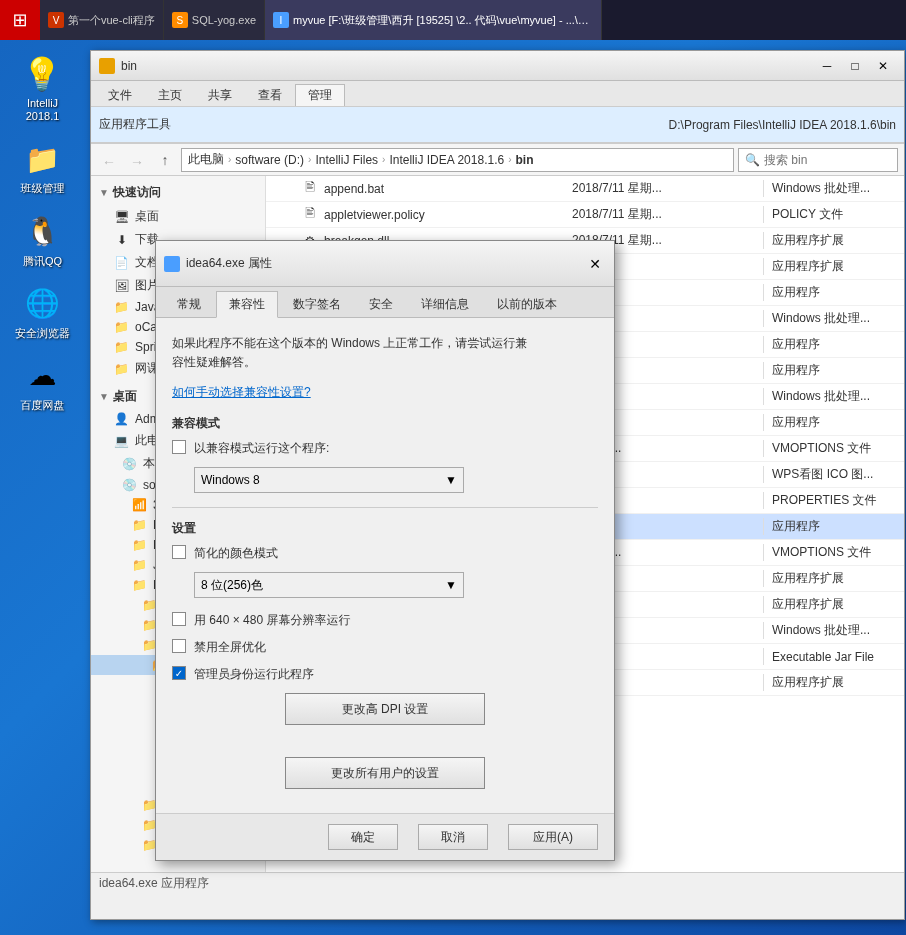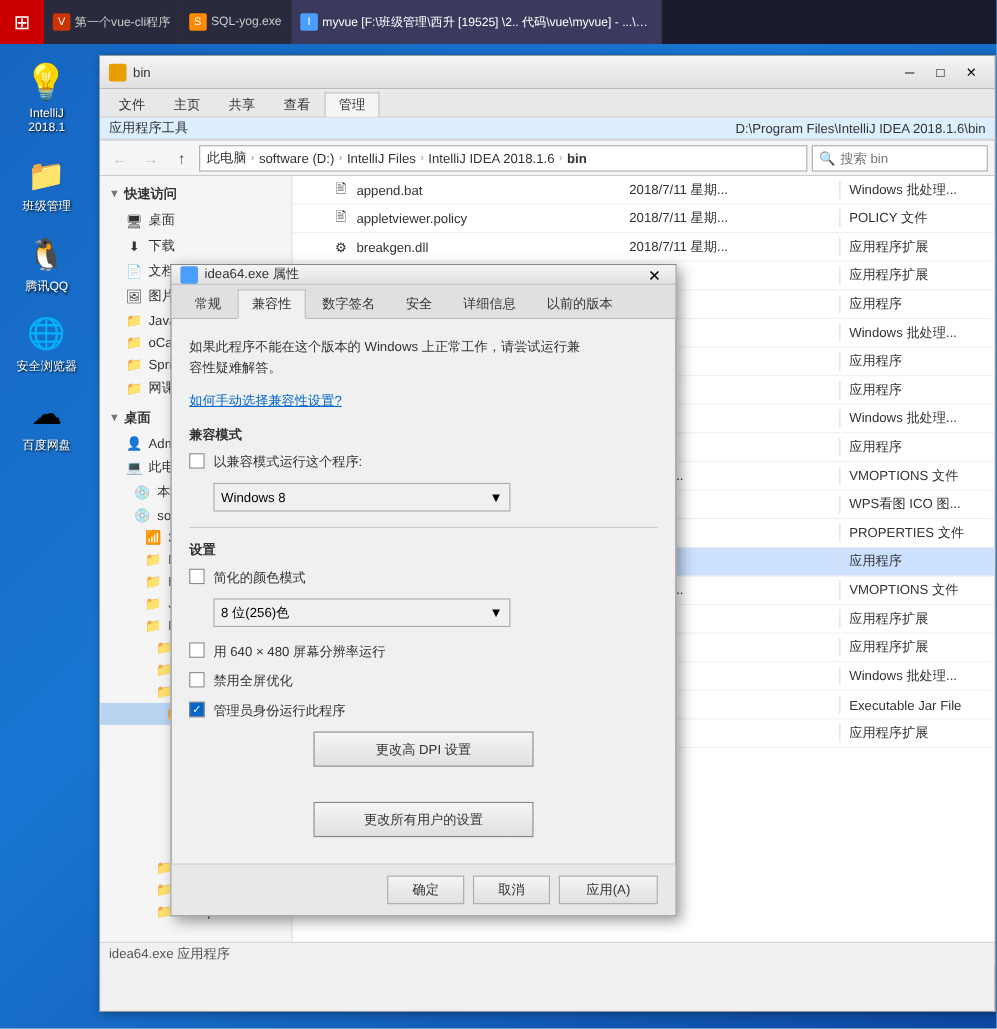--- a/index.html
+++ b/index.html
@@ -184,21 +184,21 @@
       height: 22px;
       display: flex;
       align-items: center;
     }
     .ribbon-tab.active {
       background: #f5f5f5;
       border-color: #bbb;
       border-bottom: none;
     }
     .app-tools-bar {
-      height: 20px;
+      height: 36px;
       background: #ddeeff;
       border-bottom: 1px solid #ccc;
       display: flex;
       align-items: center;
       padding: 0 8px;
     }
     .app-tools-text {
       font-size: 12px;
       color: #333;
     }
@@ -410,21 +410,21 @@
     .dialog {
       position: absolute;
       top: 240px;
       left: 155px;
       width: 460px;
       background: #f0f0f0;
       border: 1px solid #888;
       box-shadow: 4px 4px 12px rgba(0,0,0,0.4);
     }
     .dialog-title {
-      height: 18px;
+      height: 46px;
       background: linear-gradient(to bottom, #f5f5f5, #e0e0e0);
       display: flex;
       align-items: center;
       padding: 0 8px;
       border-bottom: 1px solid #bbb;
       gap: 6px;
     }
     .dialog-title-icon {
       width: 16px;
       height: 16px;
@@ -551,21 +551,21 @@
     }
     .dialog-divider {
       height: 1px;
       background: #ccc;
       margin: 12px 0;
     }
 
     .dialog-footer {
       display: flex;
       justify-content: flex-end;
-      gap: 8px;
+      gap: 20px;
       padding: 10px 16px;
       border-top: 1px solid #ccc;
       background: #e8e8e8;
     }
     .dialog-footer-btn {
       width: 70px;
       height: 26px;
       border: 1px solid #aaa;
       background: linear-gradient(to bottom, #f5f5f5, #e0e0e0);
       font-size: 12px;

